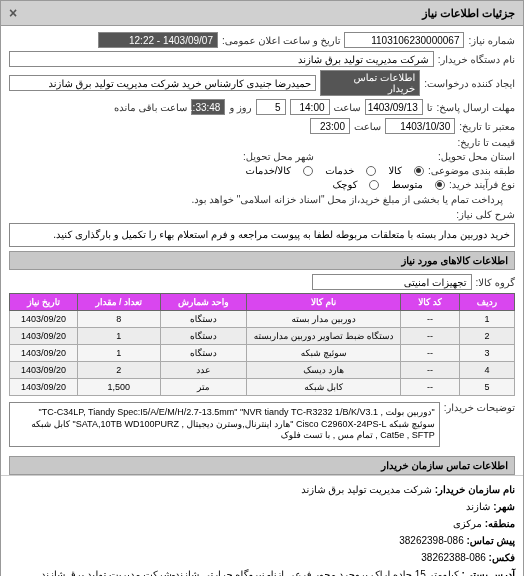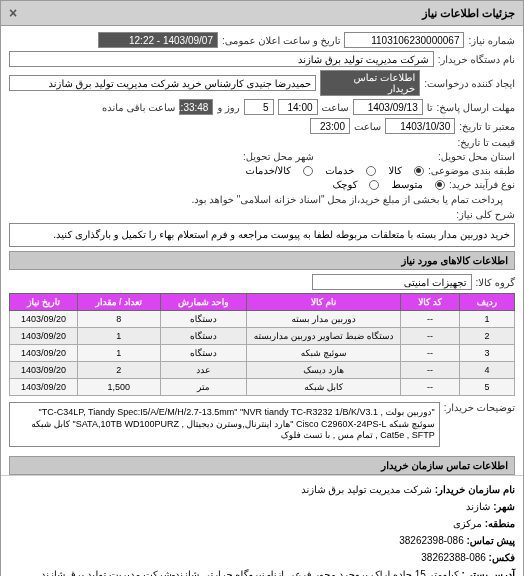--- a/index.html
+++ b/index.html
@@ -51,21 +51,21 @@
 
     <div class="row">
       <span class="label">ایجاد کننده درخواست:</span>
       <span class="input-box input-dark" style="width:100px">اطلاعات تماس خریدار</span>
       <span class="input-box" style="flex:1">حمیدرضا جنیدی کارشناس خرید شرکت مدیریت تولید برق شازند</span>
     </div>
 
     <div class="row">
       <span class="label">مهلت ارسال پاسخ:</span>
       <span class="label">تا</span>
-      <span class="input-box" style="width:70px">1403/09/13</span>
+      <span class="input-box" style="width:58px">1403/09/13</span>
       <span class="label">ساعت</span>
       <span class="input-box" style="width:40px">14:00</span>
       <span class="input-box" style="width:30px;text-align:center">5</span>
       <span class="label">روز و</span>
       <span class="input-box input-dark" style="width:34px">21:33:48</span>
       <span class="label">ساعت باقی مانده</span>
     </div>
 
     <div class="row">
       <span class="label">معتبر تا تاریخ:</span>

